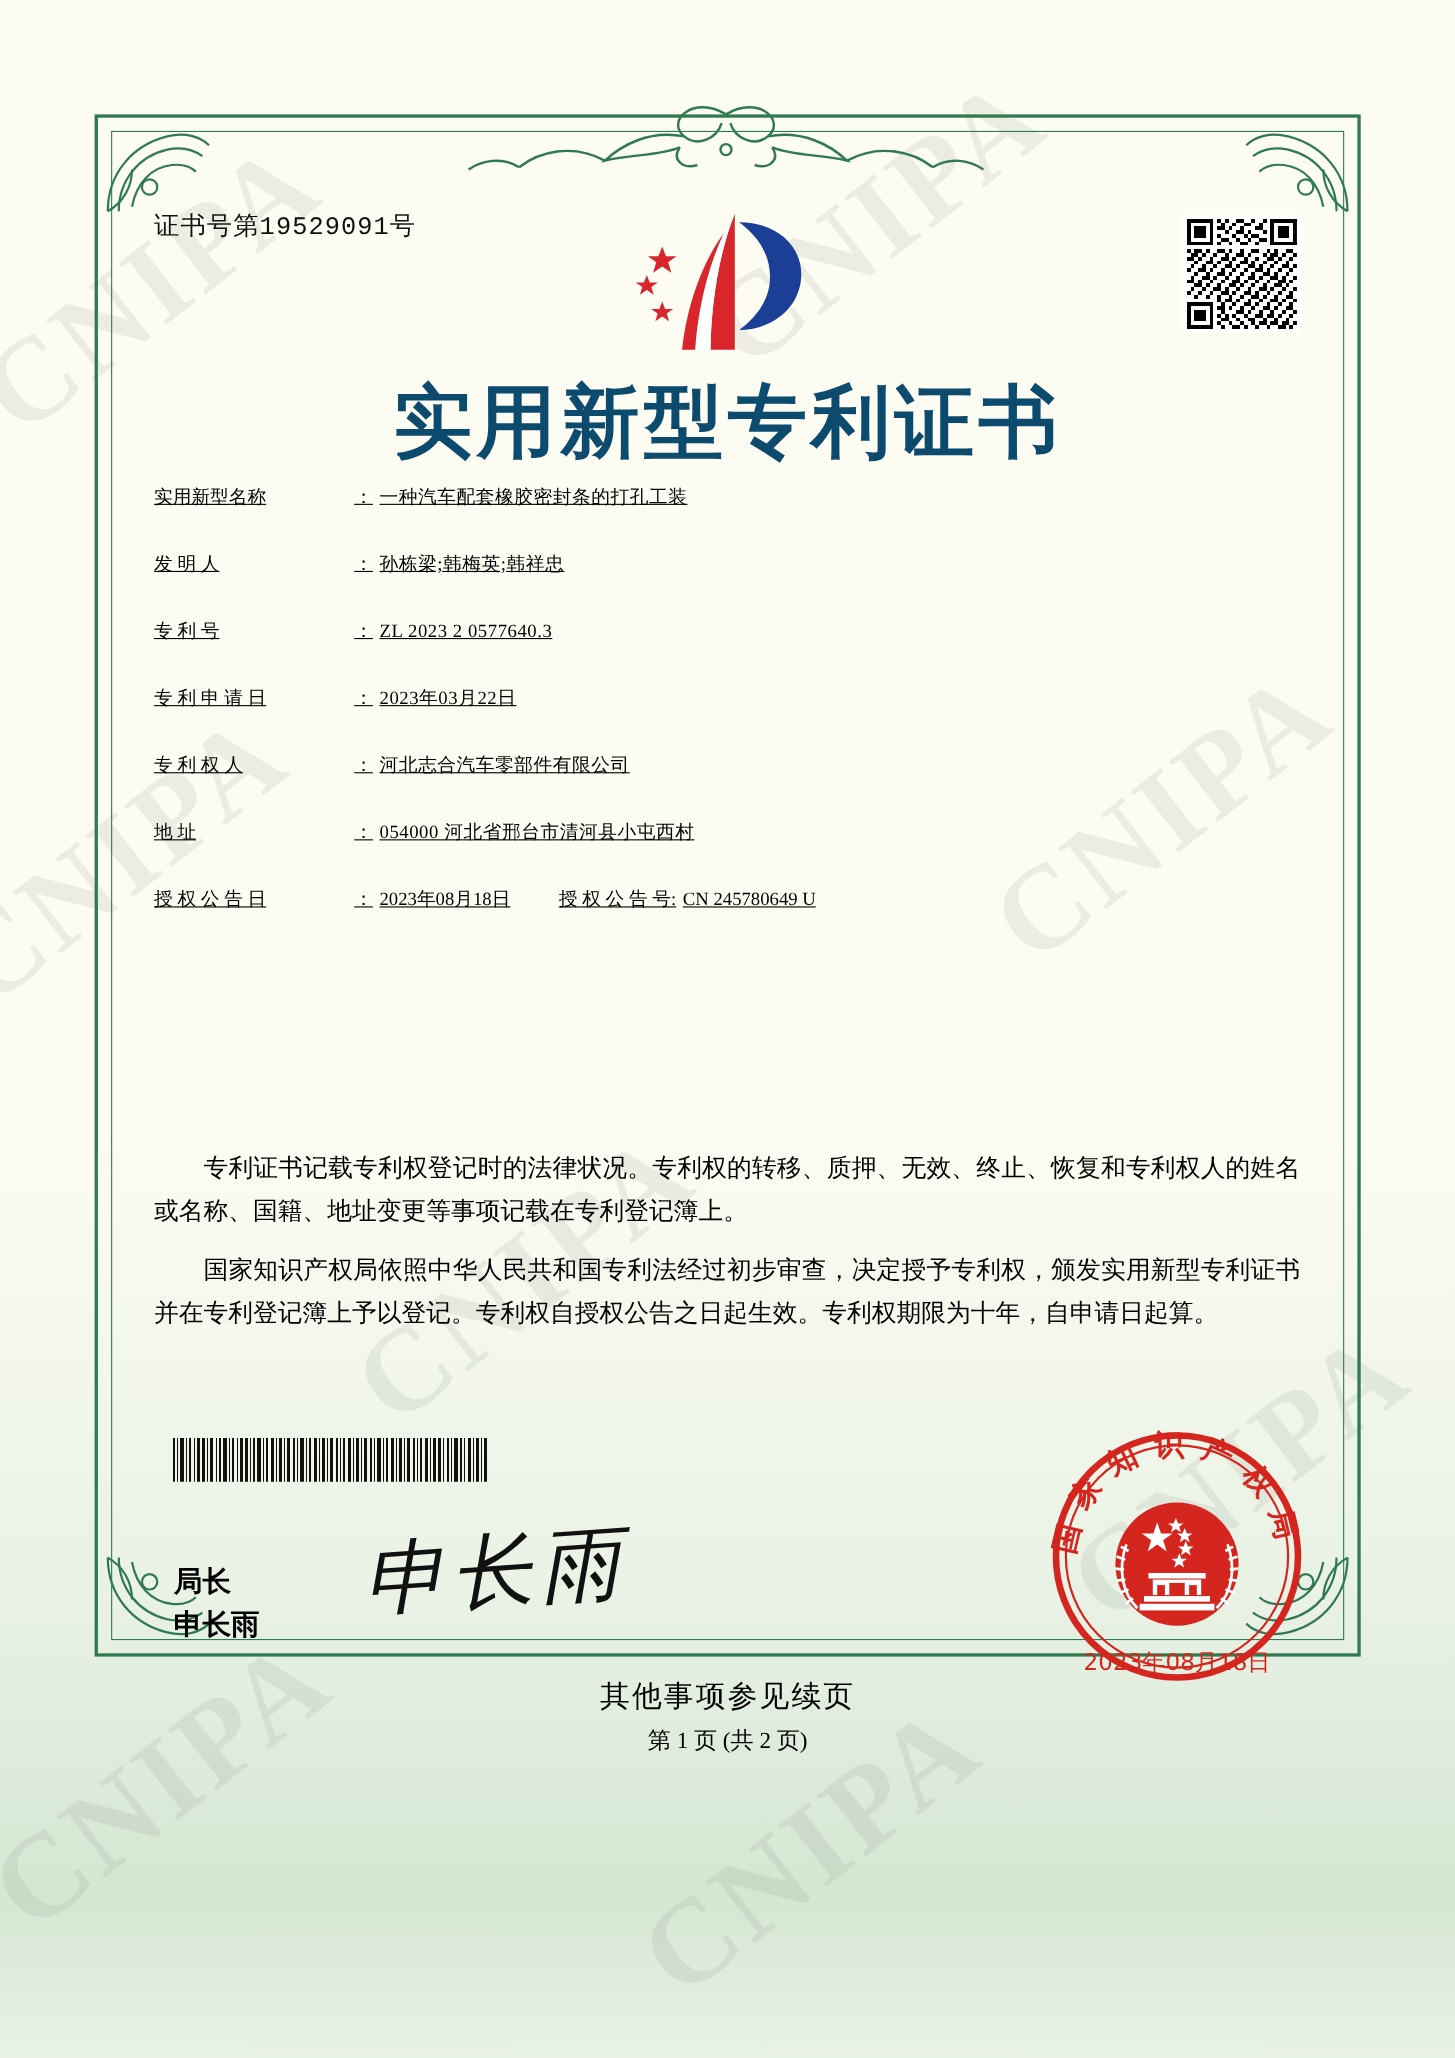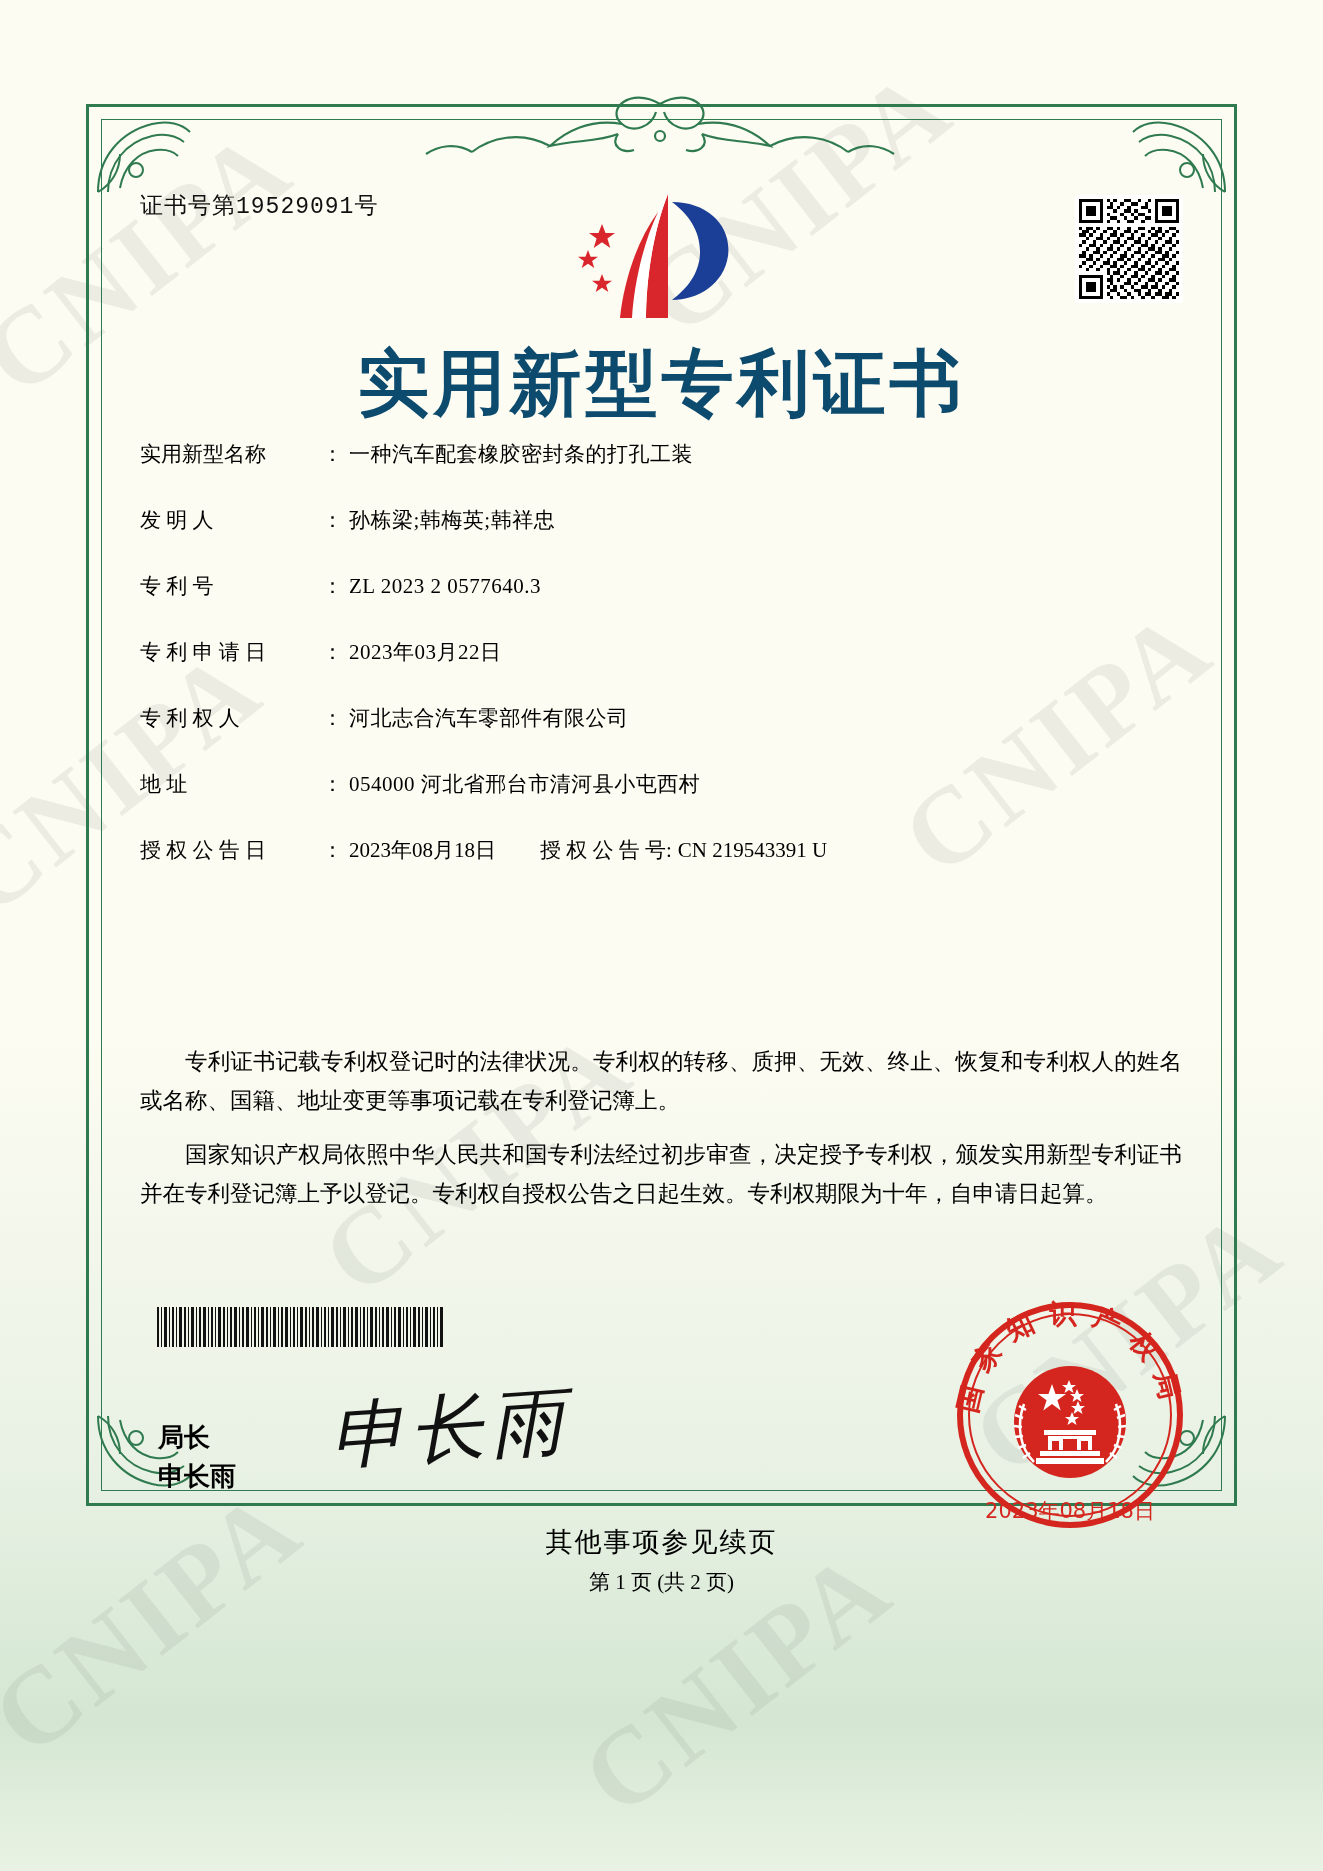--- a/index.html
+++ b/index.html
@@ -123,22 +123,23 @@
   .fields {
     position: absolute;
     left: 140px;
     top: 440px;
     width: 1040px;
   }
   .row {
     display: flex;
     align-items: baseline;
     margin-bottom: 38px;
-    font-size: 21px;
+    font-size: 17px;
     color: #000;
+    text-decoration: underline;
   }
   .row .lbl {
     width: 182px;
     flex: 0 0 182px;
     letter-spacing: 0px;
     white-space: nowrap;
   }
   .row .colon {
     flex: 0 0 auto;
     padding-right: 6px;
@@ -599,21 +600,21 @@
       <span class="lbl">地        址</span>
       <span class="colon">：</span>
       <span class="val">054000 河北省邢台市清河县小屯西村</span>
     </div>
 
     <div class="row inline-two">
       <span class="lbl">授 权 公 告 日</span>
       <span class="colon">：</span>
       <span>2023年08月18日</span>
       <span class="second-lbl">授 权 公 告 号:</span>
-      <span class="second-val">CN 219543391 U</span>
+      <span class="second-val">CN 245780649 U</span>
     </div>
 
   </div>
 
   <div class="paragraphs">
     <p>专利证书记载专利权登记时的法律状况。专利权的转移、质押、无效、终止、恢复和专利权人的姓名或名称、国籍、地址变更等事项记载在专利登记簿上。</p>
     <p>国家知识产权局依照中华人民共和国专利法经过初步审查，决定授予专利权，颁发实用新型专利证书并在专利登记簿上予以登记。专利权自授权公告之日起生效。专利权期限为十年，自申请日起算。</p>
   </div>
 
   <div class="barcode">

